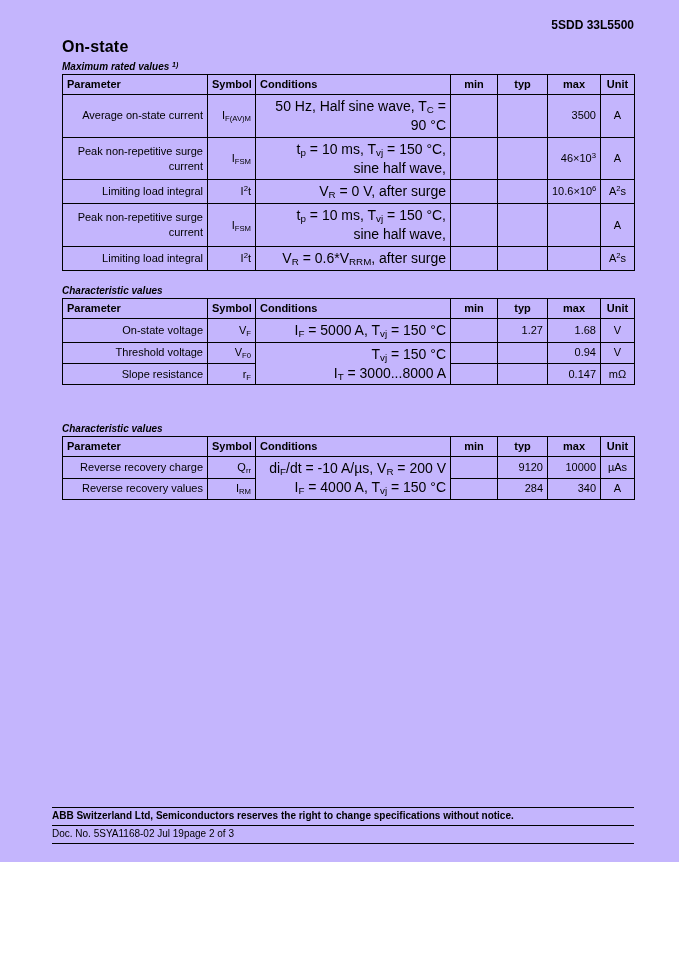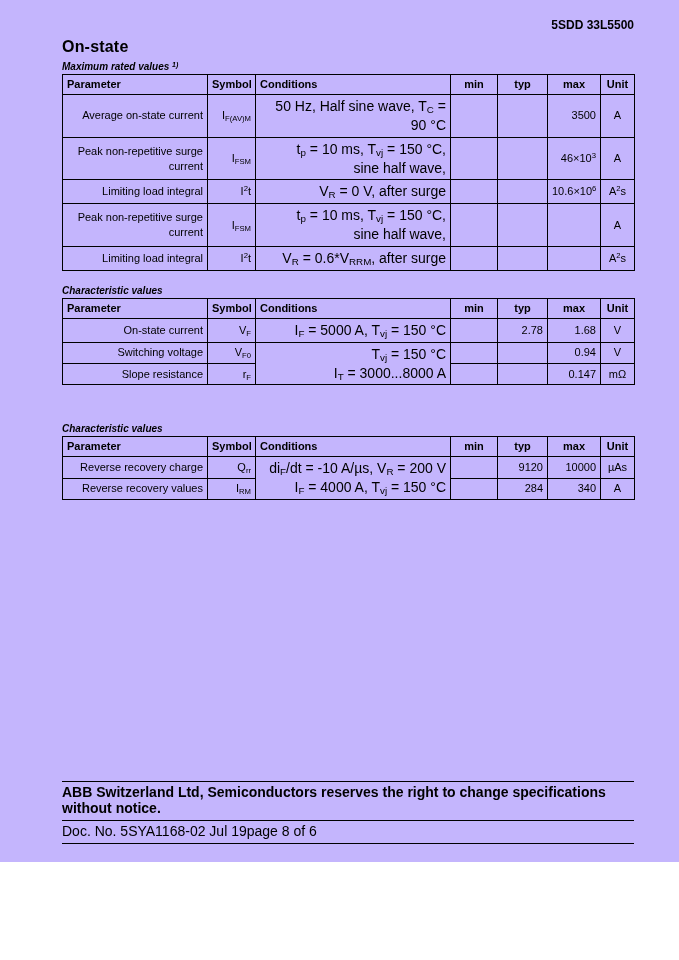--- a/index.html
+++ b/index.html
@@ -66,24 +66,24 @@
   .c-sym   { width: 48px; }
   .c-cond  { width: 195px; }
   .c-min   { width: 47px; }
   .c-typ   { width: 50px; }
   .c-max   { width: 53px; }
   .c-unit  { width: 34px; }
   .gap-14 { height: 14px; }
   .gap-38 { height: 38px; }
   .footer {
     position: absolute;
-    left: 62px;
+    left: 52px;
     right: 45px;
     bottom: 18px;
-    font-size: 14px;
+    font-size: 10px;
   }
   .footer-notice {
     border-top: 1px solid #000;
     border-bottom: 1px solid #000;
     font-weight: bold;
     padding: 2px 0 4px 0;
   }
   .footer-meta {
     display: flex;
     justify-content: flex-start;
@@ -193,30 +193,30 @@
           <th class="al">Symbol</th>
           <th class="al">Conditions</th>
           <th>min</th>
           <th>typ</th>
           <th>max</th>
           <th>Unit</th>
         </tr>
       </thead>
       <tbody>
         <tr>
-          <td class="al">On-state current</td>
+          <td class="al">On-state voltage</td>
           <td class="al">V<sub>F</sub></td>
           <td class="al cond">I<sub>F</sub> = 5000 A, T<sub>vj</sub> = 150 °C</td>
           <td class="num"></td>
-          <td class="num">2.78</td>
+          <td class="num">1.27</td>
           <td class="num">1.68</td>
           <td class="ctr">V</td>
         </tr>
         <tr>
-          <td class="al">Switching voltage</td>
+          <td class="al">Threshold voltage</td>
           <td class="al">V<sub>F0</sub></td>
           <td class="al cond" rowspan="2">T<sub>vj</sub> = 150 °C<br>I<sub>T</sub> = 3000...8000 A</td>
           <td class="num"></td>
           <td class="num"></td>
           <td class="num">0.94</td>
           <td class="ctr">V</td>
         </tr>
         <tr>
           <td class="al">Slope resistance</td>
           <td class="al">r<sub>F</sub></td>
@@ -274,16 +274,16 @@
         </tr>
       </tbody>
     </table>
 
   </div>
 
   <div class="footer">
     <div class="footer-notice">ABB Switzerland Ltd, Semiconductors reserves the right to change specifications without notice.</div>
     <div class="footer-meta">
       <span>Doc. No. 5SYA1168-02 Jul 19</span>
-      <span>page 8 of 6</span>
+      <span>page 2 of 3</span>
     </div>
   </div>
 </div>
 
 </body></html>

